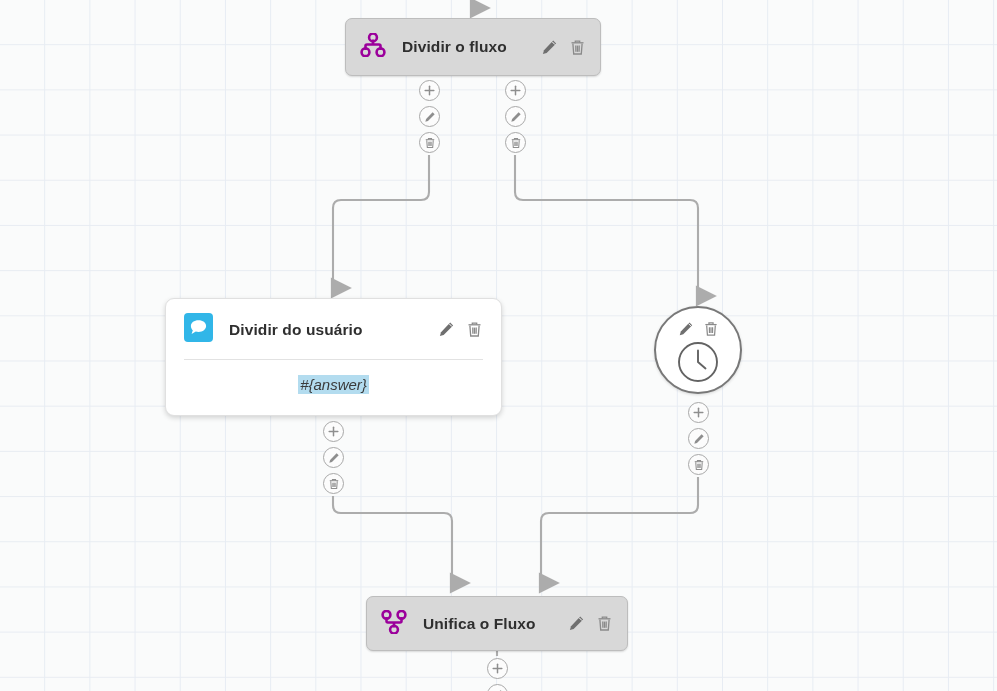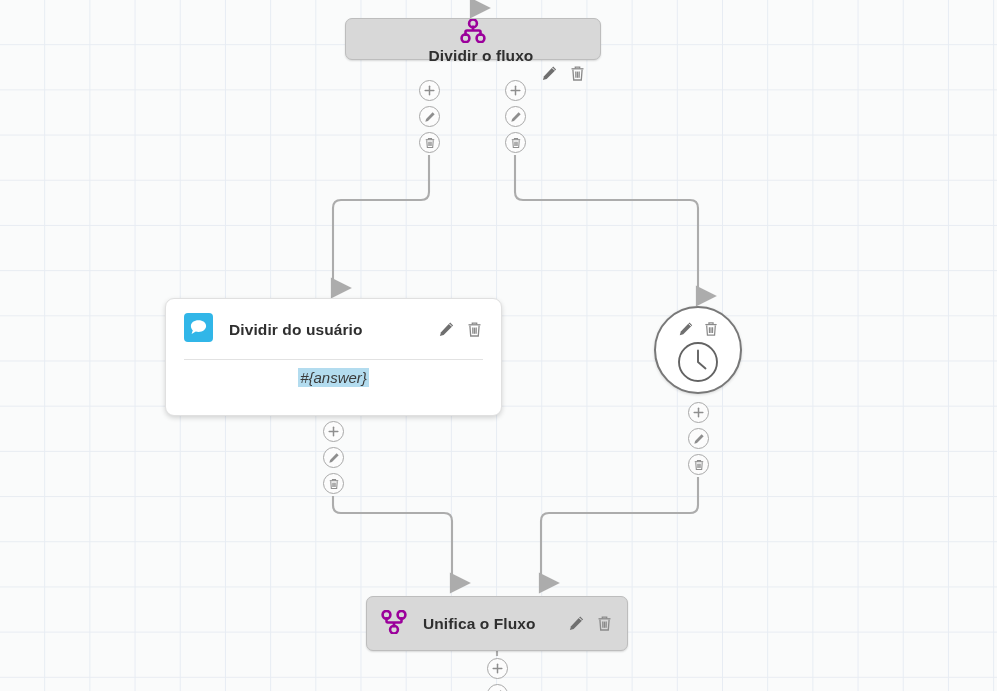--- a/index.html
+++ b/index.html
@@ -78,21 +78,21 @@
 
   .card-rule {
     height: 1px;
     background: #e2e2e2;
     margin: 13px 18px 0 18px;
   }
 
   .card-body {
     flex: 1;
     display: flex;
-    align-items: flex-start;
+    align-items: center;
     justify-content: center;
     padding: 8px 18px 14px 18px;
   }
 
   .token {
     font-style: italic;
     font-size: 15px;
     color: #3b3b3b;
     background: #b3dcef;
     padding: 1px 2px;
@@ -175,21 +175,21 @@
       <path d="M 515 155 L 515 192 Q 515 200 523 200 L 690 200 Q 698 200 698 208 L 698 296" marker-end="url(#ah)"></path>
 
       <path d="M 333 496 L 333 505 Q 333 513 341 513 L 444 513 Q 452 513 452 521 L 452 583" marker-end="url(#ah)"></path>
 
       <path d="M 698 477 L 698 505 Q 698 513 690 513 L 549 513 Q 541 513 541 521 L 541 583" marker-end="url(#ah)"></path>
 
       <path d="M 497 648 L 497 656"></path>
     </g>
   </svg>
 
-  <div class="node box-node" style="left:345px; top:18px; width:256px; height:42px;flex-direction:column;">
+  <div class="node box-node" style="left:345px; top:18px; width:256px; height:58px;">
 
     <span class="icon">
       <svg width="26" height="24" viewBox="0 0 26 24" xmlns="http://www.w3.org/2000/svg">
         <g stroke="#9b009b" stroke-width="2.6" fill="none">
           <path d="M 13 6.5 L 13 11.5"></path>
           <path d="M 5.5 17 L 5.5 13 Q 5.5 11.5 7 11.5 L 19 11.5 Q 20.5 11.5 20.5 13 L 20.5 17"></path>
         </g>
         <circle cx="13" cy="4.4" r="3.9" fill="none" stroke="#9b009b" stroke-width="2.6"></circle>
         <circle cx="5.5" cy="19.2" r="3.9" fill="none" stroke="#9b009b" stroke-width="2.6"></circle>
         <circle cx="20.5" cy="19.2" r="3.9" fill="none" stroke="#9b009b" stroke-width="2.6"></circle>

